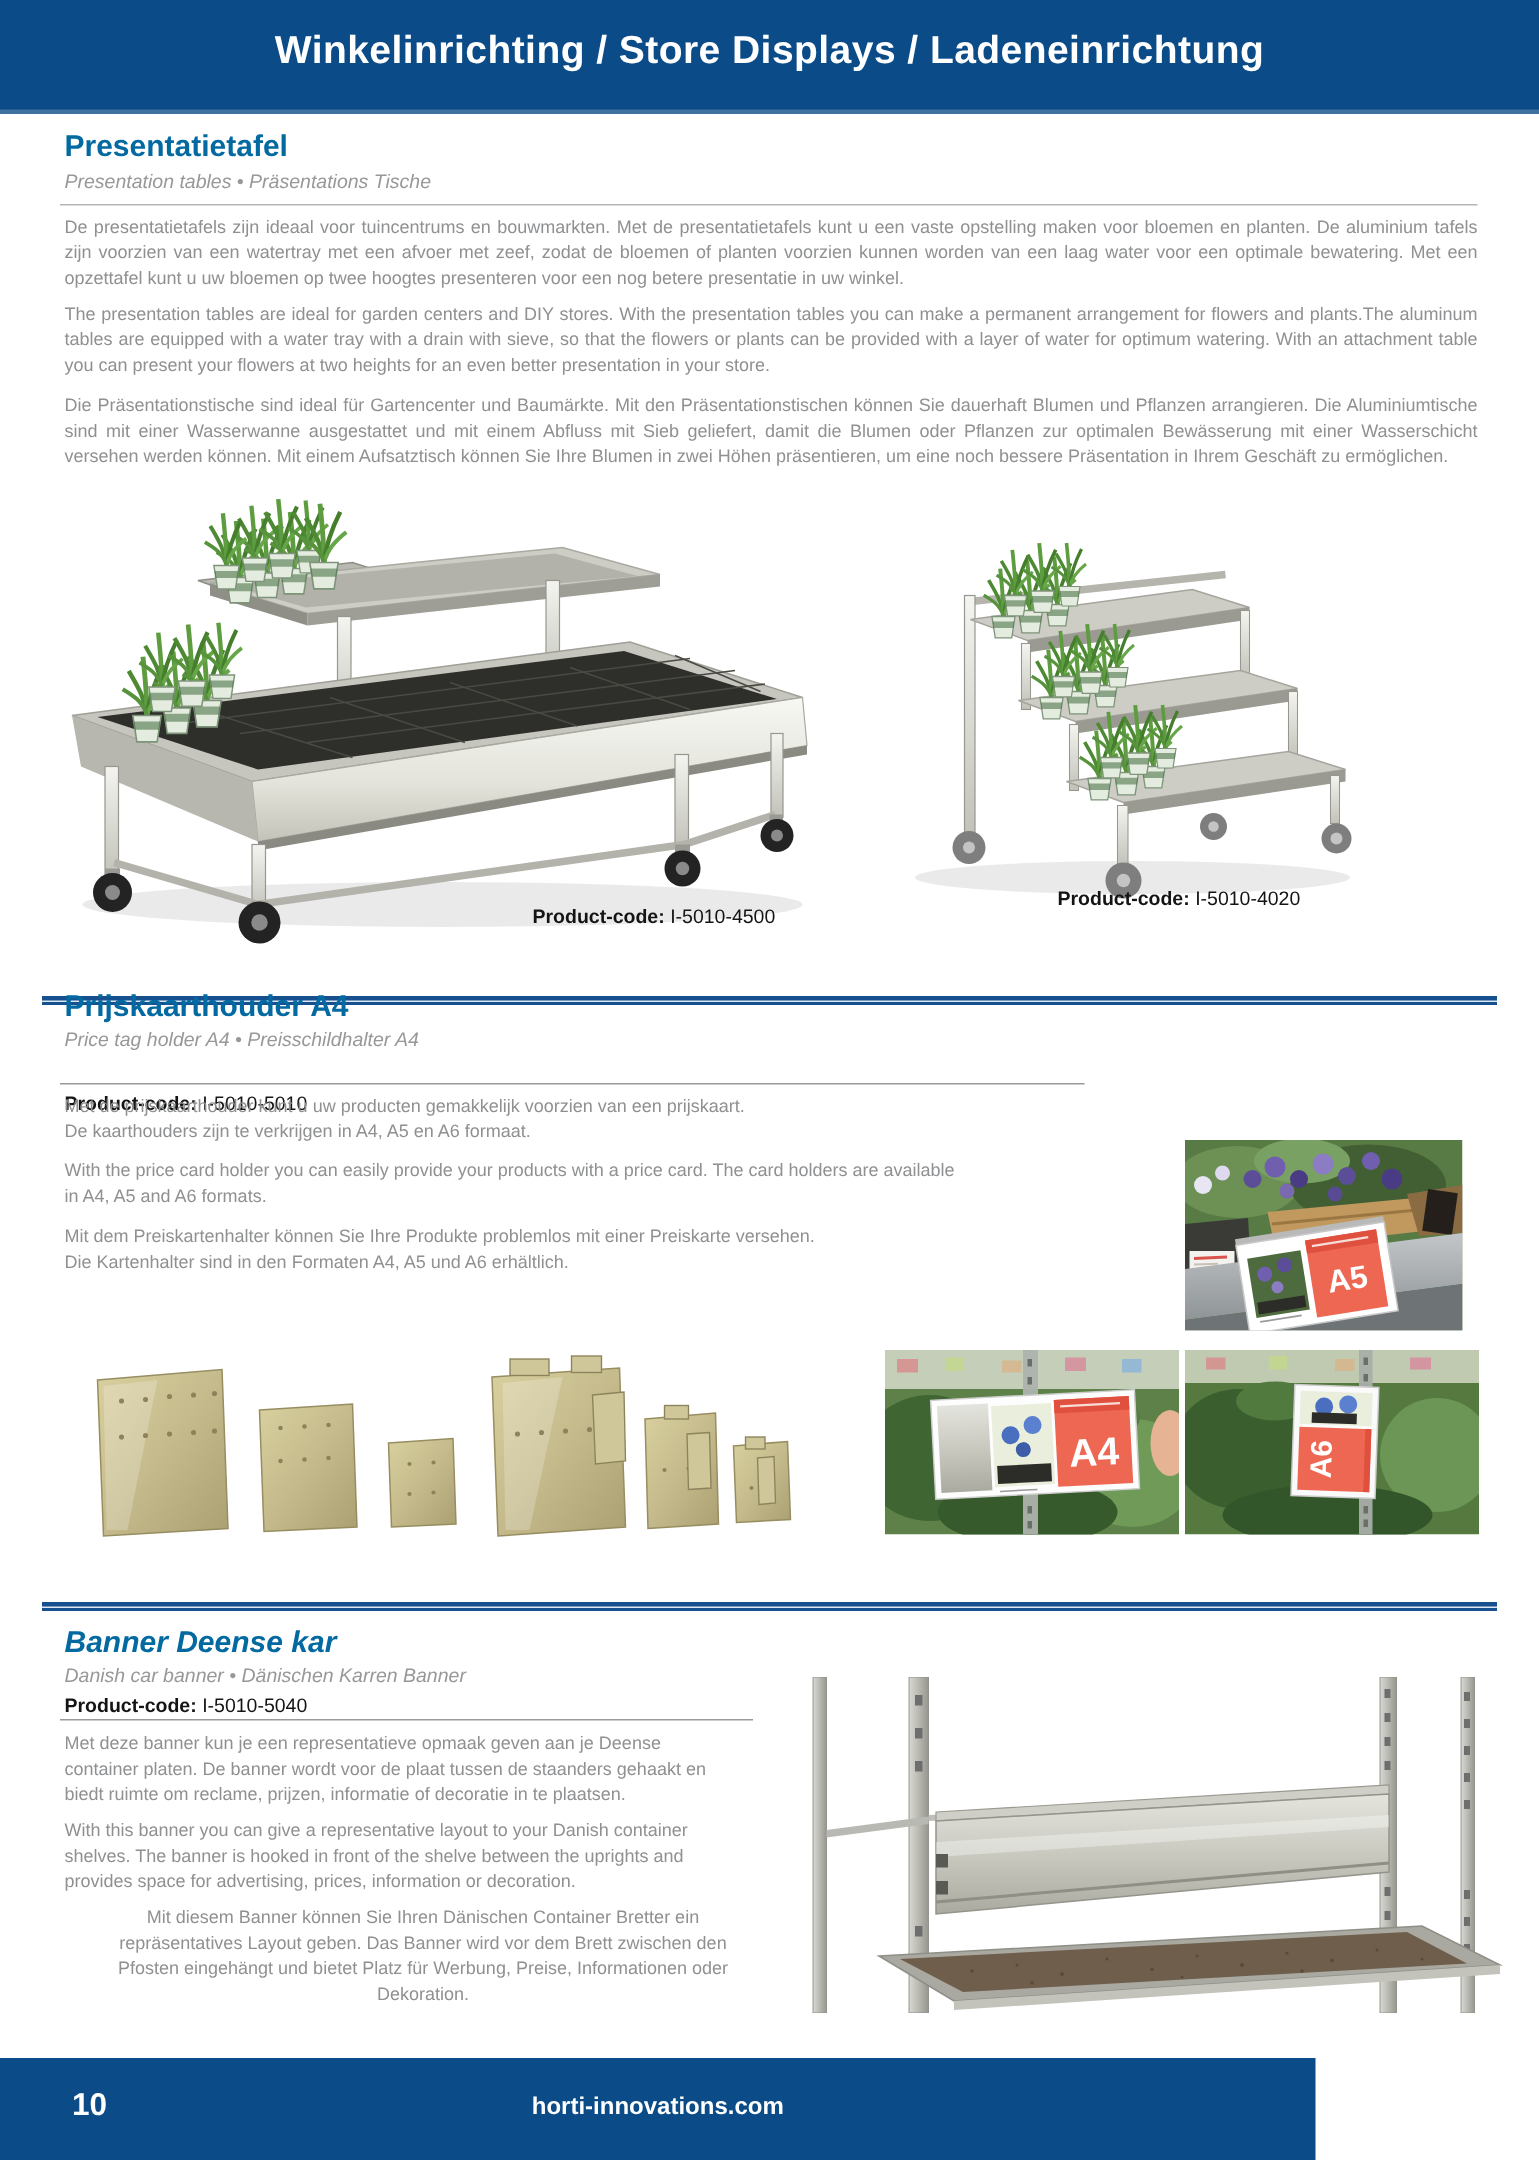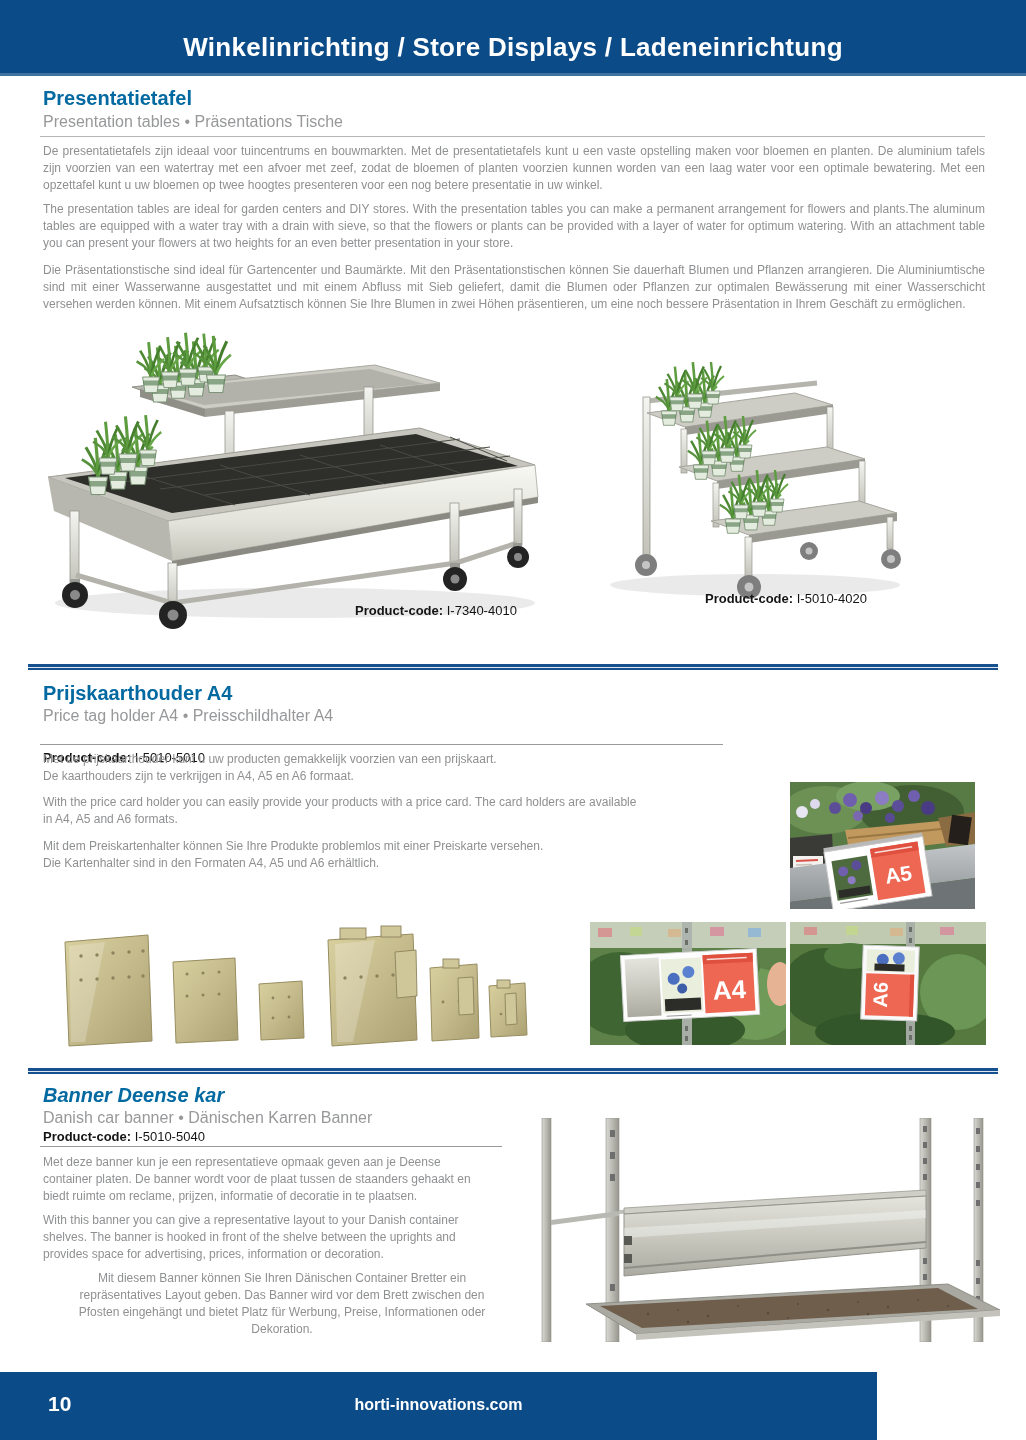--- a/index.html
+++ b/index.html
@@ -2,31 +2,31 @@
 <html><head>
 <meta charset="utf-8">
 <style>
   * { margin:0; padding:0; box-sizing:border-box; }
   body { background:#ffffff; font-family:"Liberation Sans", sans-serif; }
   .page { position:relative; width:1026px; height:1440px; margin:0 auto; background:#ffffff; overflow:hidden; }
 
   
   .top-banner { position:absolute; left:0; top:0; width:1026px; height:76px;
     background:#0b4c88; border-bottom:3px solid #41719f;
-    display:flex; align-items:flex-end; justify-content:center; padding-bottom:10px; }
+    display:flex; align-items:flex-end; justify-content:center; padding-bottom:24px; }
   .top-banner h1 { color:#ffffff; font-size:26px; font-weight:bold; letter-spacing:0.3px; }
   .bottom-banner { position:absolute; left:0; bottom:0; width:877px; height:68px; background:#0b4c88; }
   .page-number { position:absolute; left:48px; top:20px; color:#ffffff; font-size:21px; font-weight:bold; }
   .website { position:absolute; left:0; right:0; top:24px; text-align:center; color:#ffffff; font-size:16px; font-weight:bold; }
 
   
   .section { position:absolute; left:0; width:1026px; }
   .abs { position:absolute; }
   h2.sec-title { color:#0369a1; font-size:20px; font-weight:bold; }
-  .sec-sub { color:#97989a; font-size:16px; }
+  .sec-sub { color:#97989a; font-size:13px; font-style:italic; }
   .gray-rule { border:none; border-top:1px solid #b5b5b5; height:0; }
   .thin-rule { border:none; border-top:1px solid #9a9a9a; height:0; }
   .blue-rule { position:absolute; left:28px; width:970px; height:6px;
     border-top:3px solid #17508f; border-bottom:2px solid #17508f; background:#dde7f0; }
   .body-text { color:#8f9092; font-size:12px; line-height:17px; }
   .just { text-align:justify; }
   .pre { white-space:pre-line; }
   .code-line { font-size:13px; color:#141414; white-space:nowrap; }
   .code-line b { font-weight:bold; }
   .photo { display:block; }
@@ -211,31 +211,31 @@
           <use href="#plantpot" transform="translate(166,162) scale(1.15)"></use>
         <use href="#plantpot" transform="translate(184,158) scale(1.1)"></use>
           <use href="#plantpot" transform="translate(156,152) scale(1.05)"></use>
         <use href="#plantpot" transform="translate(174,149) scale(1.1)"></use>
           <use href="#plantpot" transform="translate(192,146) scale(1)"></use>
       </g>
     </svg>
 
     <div class="code-line abs" style="left:355px; top:526px;">
       <b>Product-code:</b>
-      <span>I-7340-4010</span>
+      <span>I-5010-4500</span>
     </div>
     <div class="code-line abs" style="left:705px; top:514px;">
       <b>Product-code:</b>
       <span>I-5010-4020</span>
     </div>
   </section>
 
   <div class="blue-rule" style="top:664px;"></div>
 
-  <section class="section" style="top:670px; height:400px;">
+  <section class="section" style="top:648px; height:400px;">
     <h2 class="sec-title abs" style="left:43px; top:12px;">Prijskaarthouder A4</h2>
     <div class="sec-sub abs" style="left:43px; top:37px;">Price tag holder A4 • Preisschildhalter A4</div>
     <div class="code-line abs" style="left:43px; top:57px;margin-top:23px;">
       <b>Product-code:</b>
       <span>I-5010-5010</span>
     </div>
     <hr class="thin-rule abs" style="left:40px; top:74px; width:683px;">
     <p class="body-text pre abs" style="left:43px; top:81px; width:700px;">Met de prijskaarthouder kunt u uw producten gemakkelijk voorzien van een prijskaart.
 De kaarthouders zijn te verkrijgen in A4, A5 en A6 formaat.</p>
     <p class="body-text pre abs" style="left:43px; top:124px; width:700px;">With the price card holder you can easily provide your products with a price card. The card holders are available

